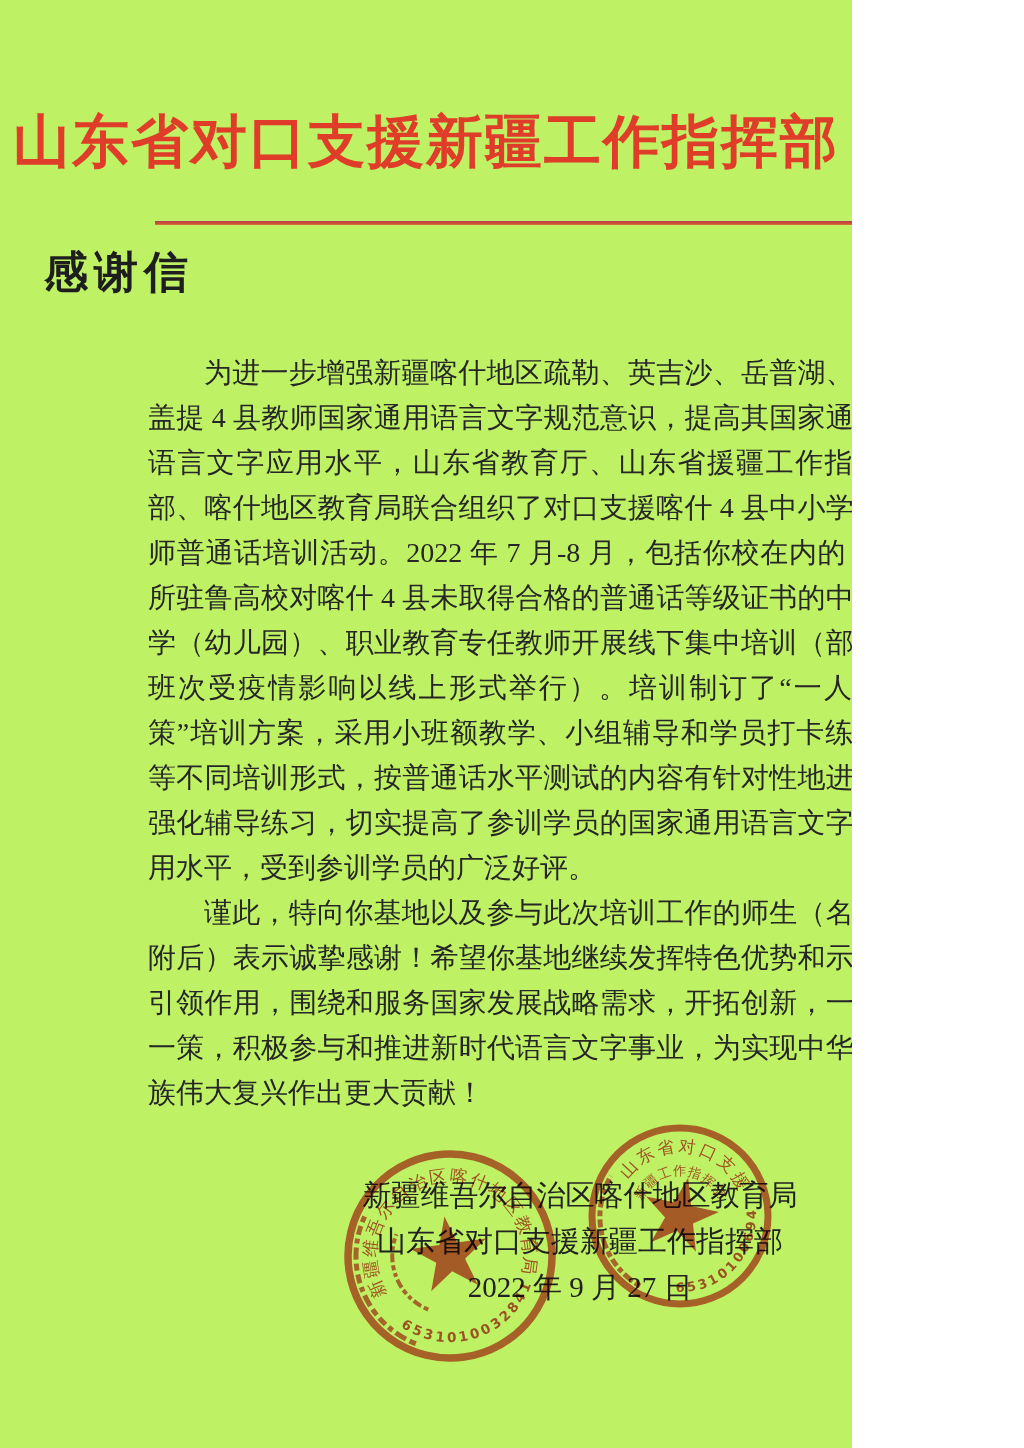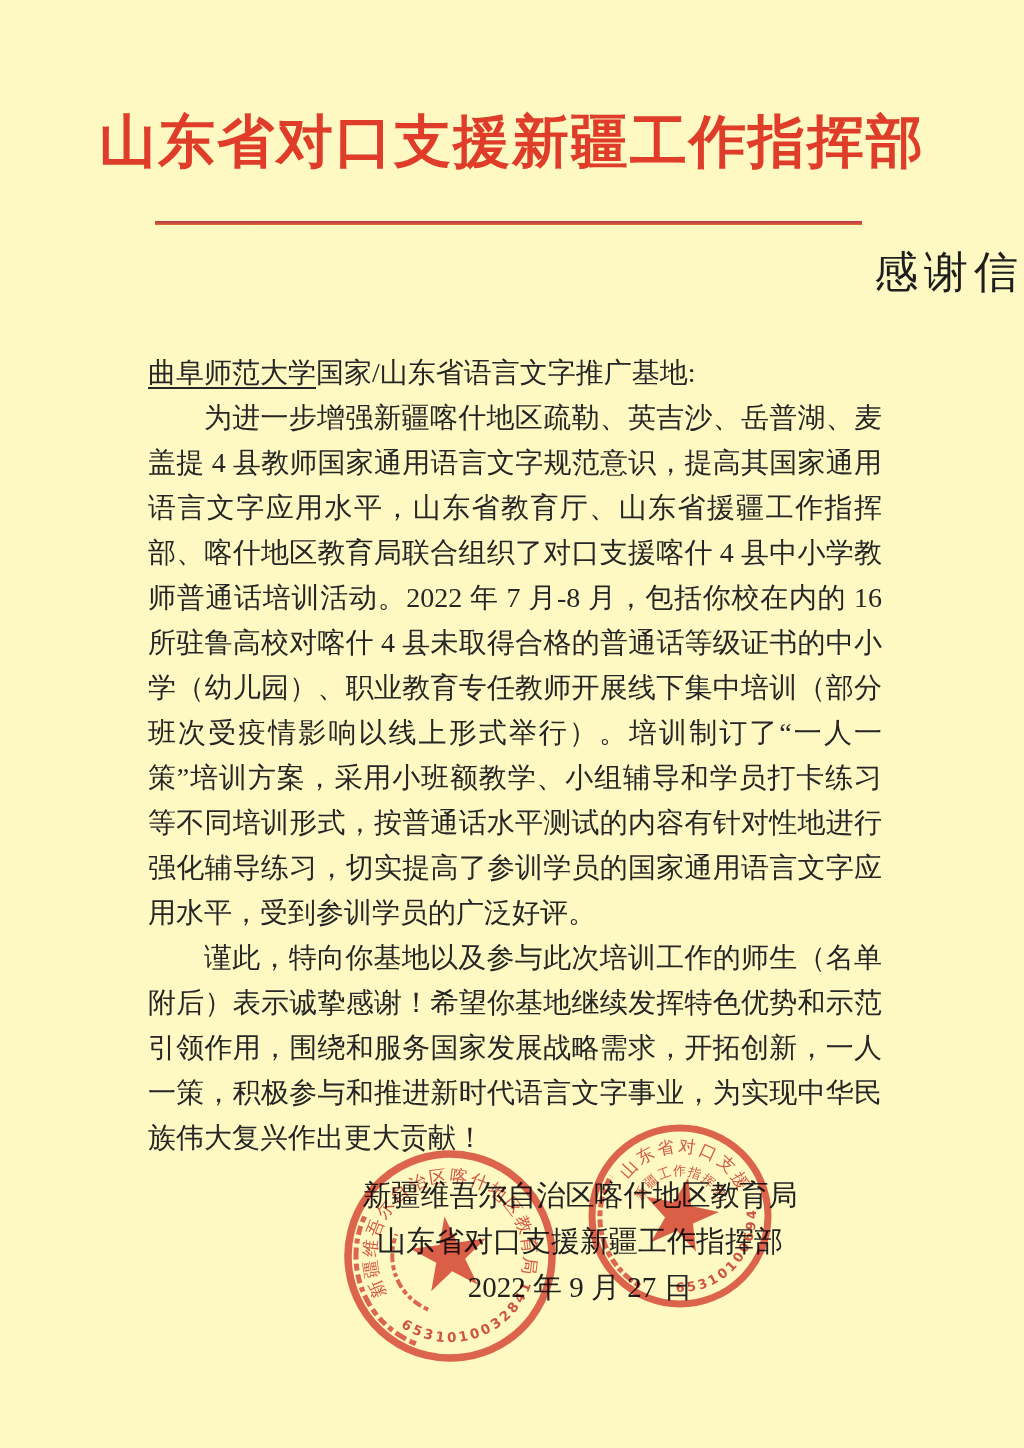--- a/index.html
+++ b/index.html
@@ -1,40 +1,41 @@
 <!DOCTYPE html>
 <html><head>
 <meta charset="utf-8">
 <style>
   html,body{margin:0;padding:0;background:#ffffff;}
   .page{
     position:relative;
-    width:1024px;height:1448px;
-    background:#fef9c3;
+    width:852px;height:1448px;
+    background:#bef264;
     overflow:hidden;
     font-family:"Liberation Serif","DejaVu Serif",serif;
   }
   .letterhead{
     position:absolute;top:104px;left:0;width:100%;
     text-align:center;
     font-size:57px;font-weight:bold;
     color:#df3c2a;
     letter-spacing:2px;
     white-space:nowrap;
   }
   .red-rule{
     position:absolute;top:221px;left:155px;width:707px;height:4px;
     background:linear-gradient(180deg,#b93a55 0%,#c94b3a 55%,#e0762e 100%);
   }
   .doc-title{
     position:absolute;top:243px;left:0;width:100%;
-    text-align:right;
-    font-size:44px;font-weight:normal;
+    text-align:left;
+    font-size:44px;font-weight:bold;
     color:#1e1e1e;
     letter-spacing:6px;
+    padding-left:44px;
   }
   .content{
     position:absolute;top:350px;left:148px;width:734px;
     font-size:28px;line-height:45px;
     color:#262626;
     text-align:justify;
   }
   .salutation{margin:0;}
   .salutation .u{
     text-decoration:underline;
@@ -65,21 +66,20 @@
 
 <div class="page">
 
   <div class="letterhead">山东省对口支援新疆工作指挥部</div>
 
   <div class="red-rule"></div>
 
   <div class="doc-title">感谢信</div>
 
   <div class="content">
-    <p class="salutation"><span class="u">曲阜师范大学</span><span>国家/山东省语言文字推广基地:</span></p>
     <p class="para">为进一步增强新疆喀什地区疏勒、英吉沙、岳普湖、麦盖提 4 县教师国家通用语言文字规范意识，提高其国家通用语言文字应用水平，山东省教育厅、山东省援疆工作指挥部、喀什地区教育局联合组织了对口支援喀什 4 县中小学教师普通话培训活动。2022 年 7 月-8 月，包括你校在内的 16 所驻鲁高校对喀什 4 县未取得合格的普通话等级证书的中小学（幼儿园）、职业教育专任教师开展线下集中培训（部分班次受疫情影响以线上形式举行）。培训制订了“一人一策”培训方案，采用小班额教学、小组辅导和学员打卡练习等不同培训形式，按普通话水平测试的内容有针对性地进行强化辅导练习，切实提高了参训学员的国家通用语言文字应用水平，受到参训学员的广泛好评。</p>
     <p class="para">谨此，特向你基地以及参与此次培训工作的师生（名单附后）表示诚挚感谢！希望你基地继续发挥特色优势和示范引领作用，围绕和服务国家发展战略需求，开拓创新，一人一策，积极参与和推进新时代语言文字事业，为实现中华民族伟大复兴作出更大贡献！</p>
   </div>
 
   <div class="signature">
     <div>新疆维吾尔自治区喀什地区教育局</div>
     <div>山东省对口支援新疆工作指挥部</div>
     <div>2022 年 9 月 27 日</div>
   </div>
 

